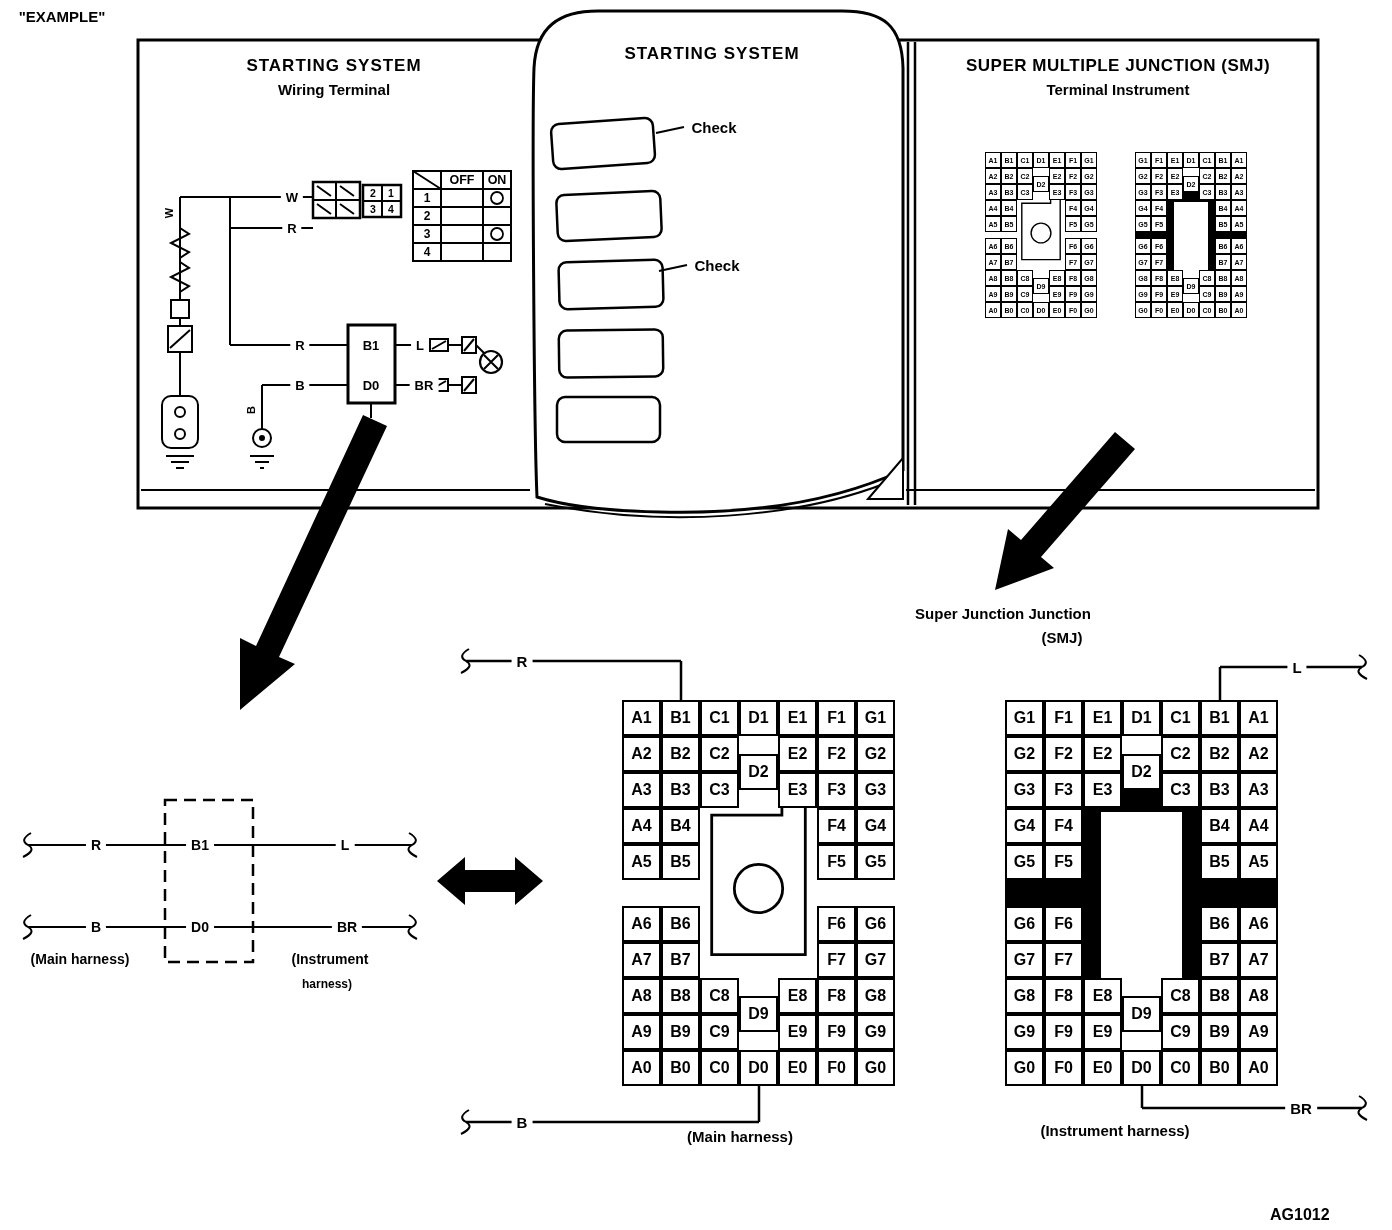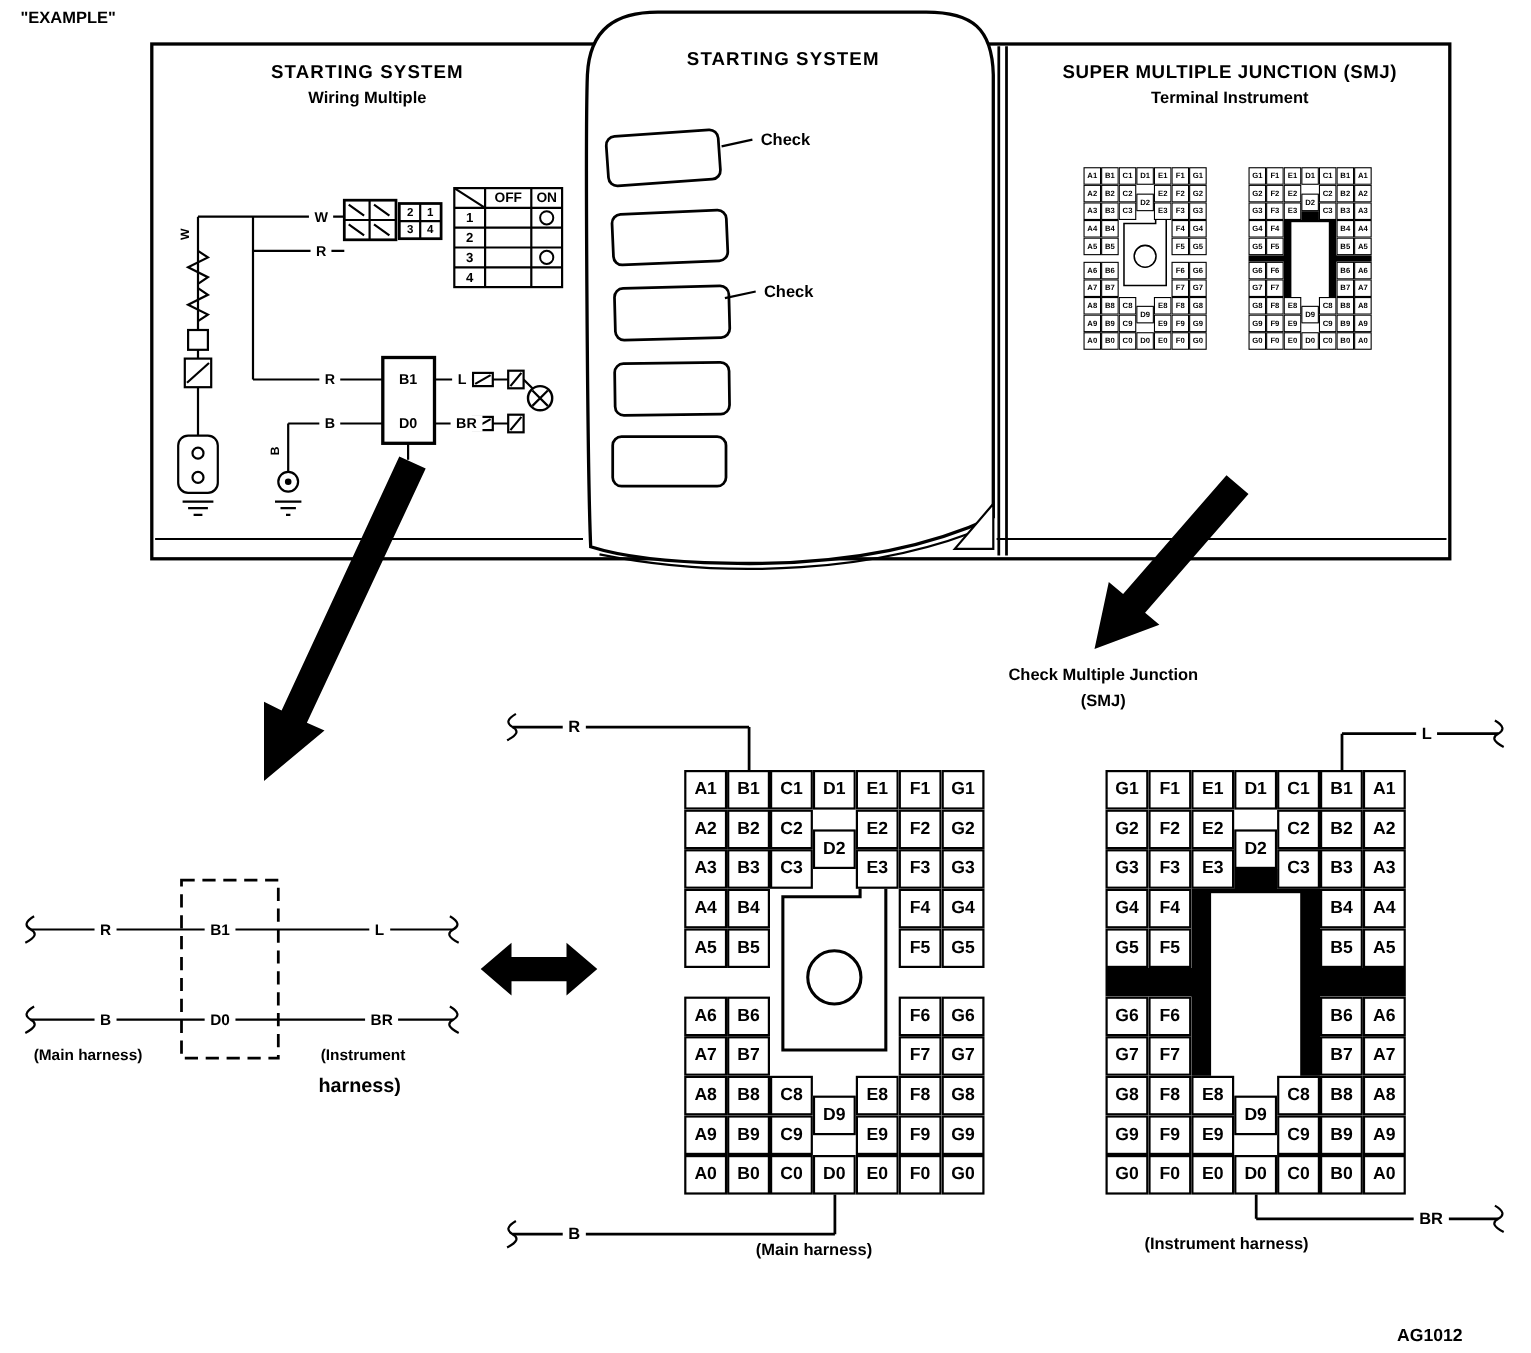--- a/index.html
+++ b/index.html
@@ -95,21 +95,21 @@
       <circle cx="681" cy="729" r="4" fill="#000"></circle>
       <circle cx="759" cy="1078" r="4" fill="#000"></circle>
       <circle cx="1220" cy="729" r="4" fill="#000"></circle>
       <circle cx="1142" cy="1077" r="4" fill="#000"></circle>
     </g>
   </svg>
 
   <div class="lbl" style="left:62px;top:8px;font-size:15px">"EXAMPLE"</div>
 
   <div class="lbl" style="left:334px;top:56px;font-size:17px;letter-spacing:1px">STARTING SYSTEM</div>
-  <div class="lbl" style="left:334px;top:81px;font-size:15px">Wiring Multiple</div>
+  <div class="lbl" style="left:334px;top:81px;font-size:15px">Wiring Terminal</div>
   <div class="lbl" style="left:712px;top:44px;font-size:17px;letter-spacing:1px">STARTING SYSTEM</div>
   <div class="lbl" style="left:1118px;top:56px;font-size:17px;letter-spacing:0.5px">SUPER MULTIPLE JUNCTION (SMJ)</div>
   <div class="lbl" style="left:1118px;top:81px;font-size:15px">Terminal Instrument</div>
 
   <div class="lbl online" style="left:292px;top:197px;font-size:13px">W</div>
   <div class="lbl online" style="left:292px;top:228px;font-size:13px">R</div>
   <div class="lbl online" style="left:300px;top:345px;font-size:13px">R</div>
   <div class="lbl online" style="left:300px;top:385px;font-size:13px">B</div>
   <div class="lbl ctr" style="left:371px;top:345px;font-size:13px">B1</div>
   <div class="lbl ctr" style="left:371px;top:385px;font-size:13px">D0</div>
@@ -126,32 +126,32 @@
   <div class="lbl ctr" style="left:462px;top:180px;font-size:12.5px">OFF</div>
   <div class="lbl ctr" style="left:497px;top:180px;font-size:12.5px">ON</div>
   <div class="lbl ctr" style="left:427px;top:198px;font-size:12px">1</div>
   <div class="lbl ctr" style="left:427px;top:216px;font-size:12px">2</div>
   <div class="lbl ctr" style="left:427px;top:234px;font-size:12px">3</div>
   <div class="lbl ctr" style="left:427px;top:252px;font-size:12px">4</div>
 
   <div class="lbl" style="left:714px;top:119px;font-size:15px">Check</div>
   <div class="lbl" style="left:717px;top:257px;font-size:15px">Check</div>
 
-  <div class="lbl" style="left:1003px;top:605px;font-size:15px">Check Multiple Junction</div>
-  <div class="lbl" style="left:1003px;top:629px;font-size:15px">(SMJ)</div>
+  <div class="lbl" style="left:1003px;top:605px;font-size:15px">Super Junction Junction</div>
+  <div class="lbl" style="left:1062px;top:629px;font-size:15px">(SMJ)</div>
 
   <div class="lbl online" style="left:96px;top:845px;font-size:14px">R</div>
   <div class="lbl online" style="left:200px;top:845px;font-size:14px">B1</div>
   <div class="lbl online" style="left:345px;top:845px;font-size:14px">L</div>
   <div class="lbl online" style="left:96px;top:927px;font-size:14px">B</div>
   <div class="lbl online" style="left:200px;top:927px;font-size:14px">D0</div>
   <div class="lbl online" style="left:347px;top:927px;font-size:14px">BR</div>
   <div class="lbl" style="left:80px;top:951px;font-size:14px">(Main harness)</div>
   <div class="lbl" style="left:330px;top:951px;font-size:14px">(Instrument</div>
-  <div class="lbl" style="left:327px;top:977px;font-size:18px">harness)</div>
+  <div class="lbl" style="left:327px;top:977px;font-size:12px">harness)</div>
 
   <div class="grid" style="left: 622px; top: 700px; width: 273px; height: 386px;">
       <svg width="273" height="386" style="position: absolute; left: 0px; top: 0px;">
         <path d="M 89.69999999999999 115.2 L 159.9 115.2 L 159.9 102.60000000000001 L 183.3 102.60000000000001 L 183.3 254.6 L 89.69999999999999 254.6 Z" fill="none" stroke="#000" stroke-width="2.8"></path>
         <circle cx="136.5" cy="188.5" r="24.18" fill="none" stroke="#000" stroke-width="2.8"></circle>
       </svg>
       <div class="cell" style="left: 0px; top: 0px; width: 39px; height: 36px; border-width: 2px; font-size: 16px;">A1</div>
       <div class="cell" style="left: 39px; top: 0px; width: 39px; height: 36px; border-width: 2px; font-size: 16px;">B1</div>
       <div class="cell" style="left: 78px; top: 0px; width: 39px; height: 36px; border-width: 2px; font-size: 16px;">C1</div>
       <div class="cell" style="left: 117px; top: 0px; width: 39px; height: 36px; border-width: 2px; font-size: 16px;">D1</div>

